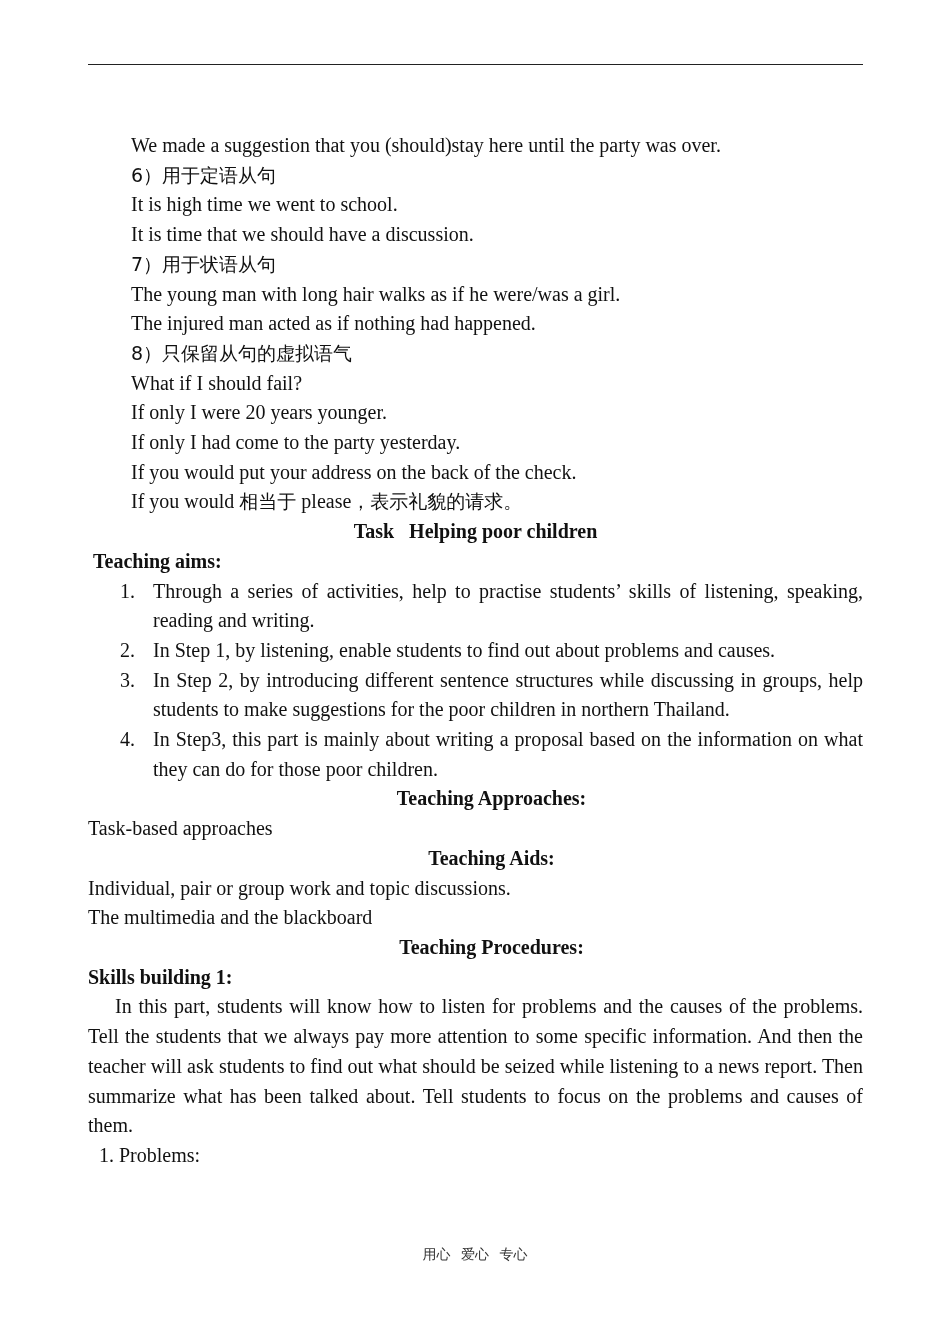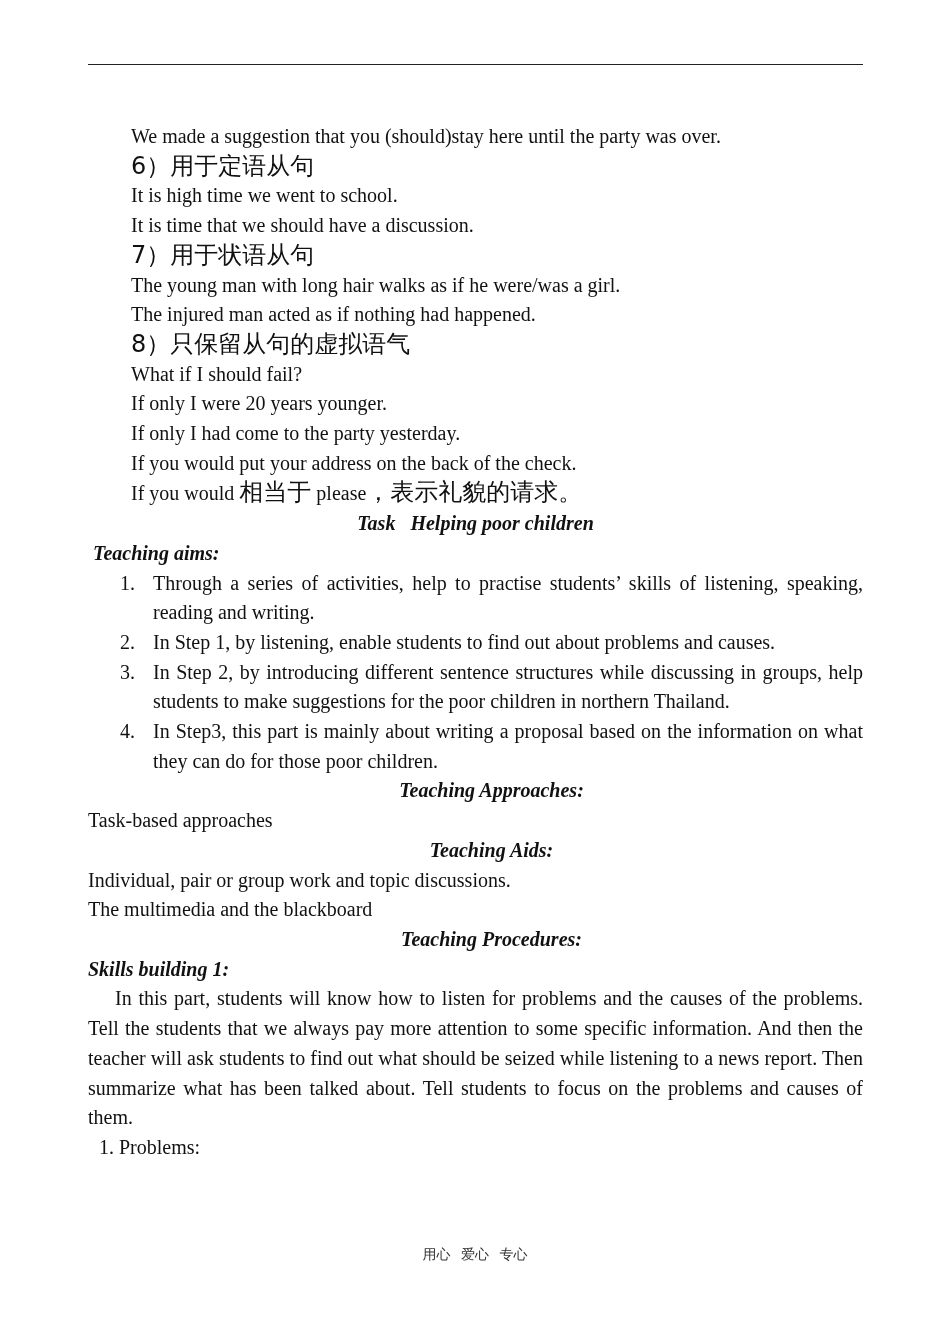--- a/index.html
+++ b/index.html
@@ -1,26 +1,26 @@
 <!DOCTYPE html>
 <html><head>
 <meta charset="utf-8">
 <style>
   html, body { margin: 0; padding: 0; background: #ffffff; }
   body { width: 950px; height: 1342px; position: relative; overflow: hidden;
          font-family: "Liberation Serif", "DejaVu Serif", serif; color: #111; }
   .header-rule { position: absolute; left: 88px; top: 64px; width: 775px; height: 0; border-top: 1.5px solid #222; }
-  .page { position: absolute; left: 88px; top: 122px; width: 775px; font-size: 20px; line-height: 29.7px; }
+  .page { position: absolute; left: 88px; top: 131px; width: 775px; font-size: 20px; line-height: 29.7px; }
   .line { white-space: nowrap; }
   .ind { padding-left: 43px; }
   .ind-b { padding-left: 32px; text-align: center; }
   .ind-h { padding-left: 5px; }
   .center { text-align: center; }
-  .bold { font-weight: bold; font-style: italic; }
-  .cjk { font-family: "DejaVu Sans", sans-serif; font-size: 24px; }
+  .bold { font-weight: bold; }
+  .cjk { font-family: "DejaVu Sans", sans-serif; font-size: 19px; }
   ol.aims { margin: 0; padding: 0; list-style: none; }
   ol.aims li { position: relative; padding-left: 65px; text-align: justify; }
   ol.aims li .num { position: absolute; left: 32px; top: 0; }
   .para { text-indent: 27px; text-align: justify; }
   .sub { padding-left: 11px; }
   .footer { position: absolute; left: 0; width: 950px; top: 1246px; text-align: center;
             font-family: "DejaVu Sans", sans-serif; font-size: 14px; color: #333; word-spacing: 6px; }
 </style>
 </head>
 <body>

